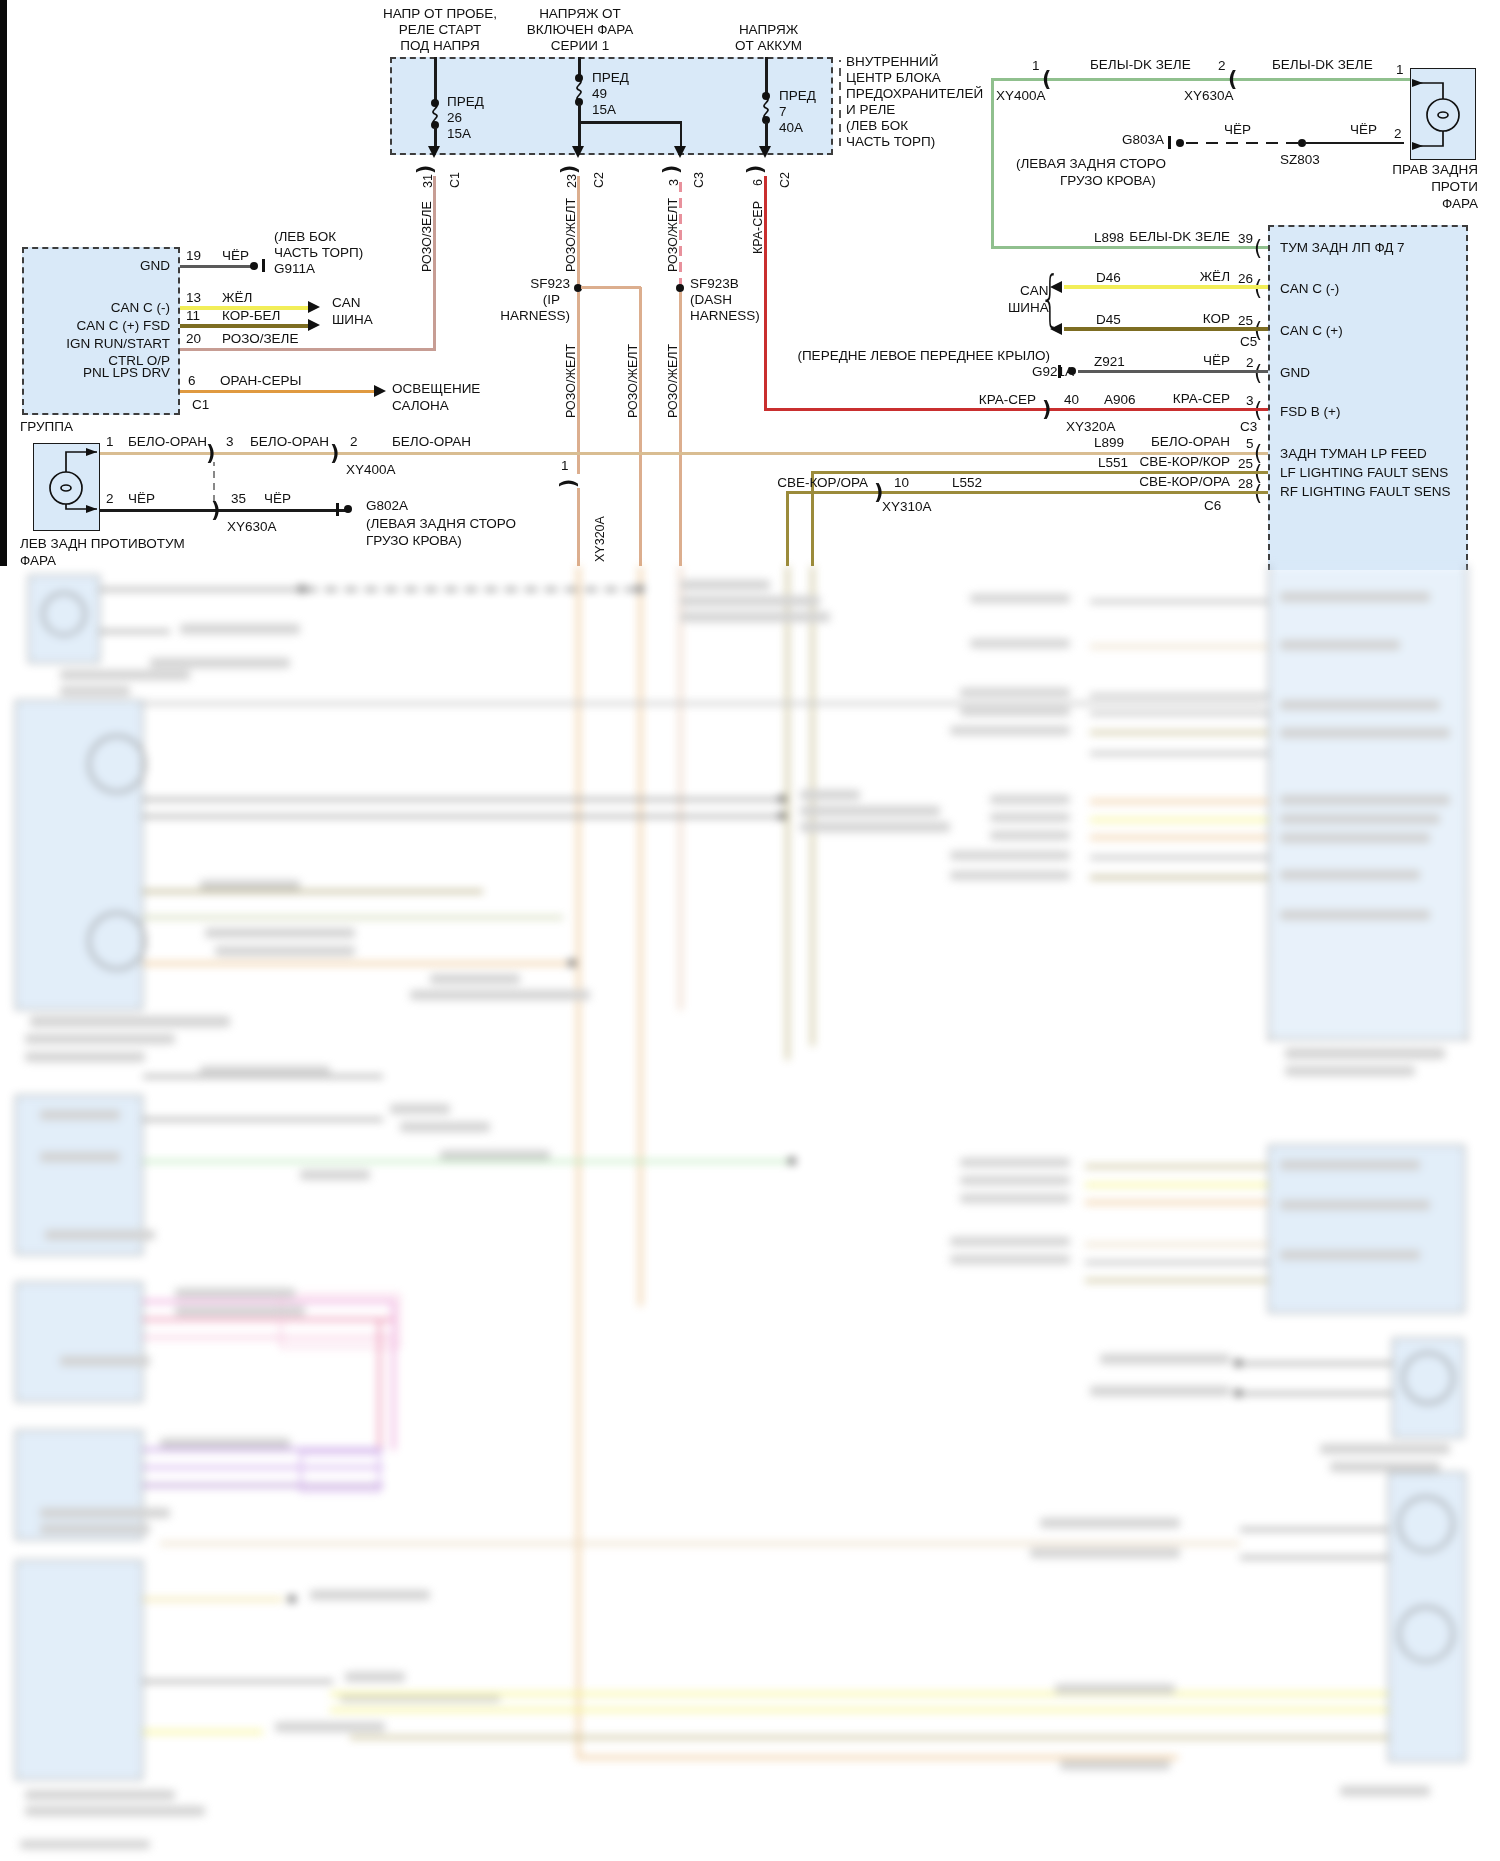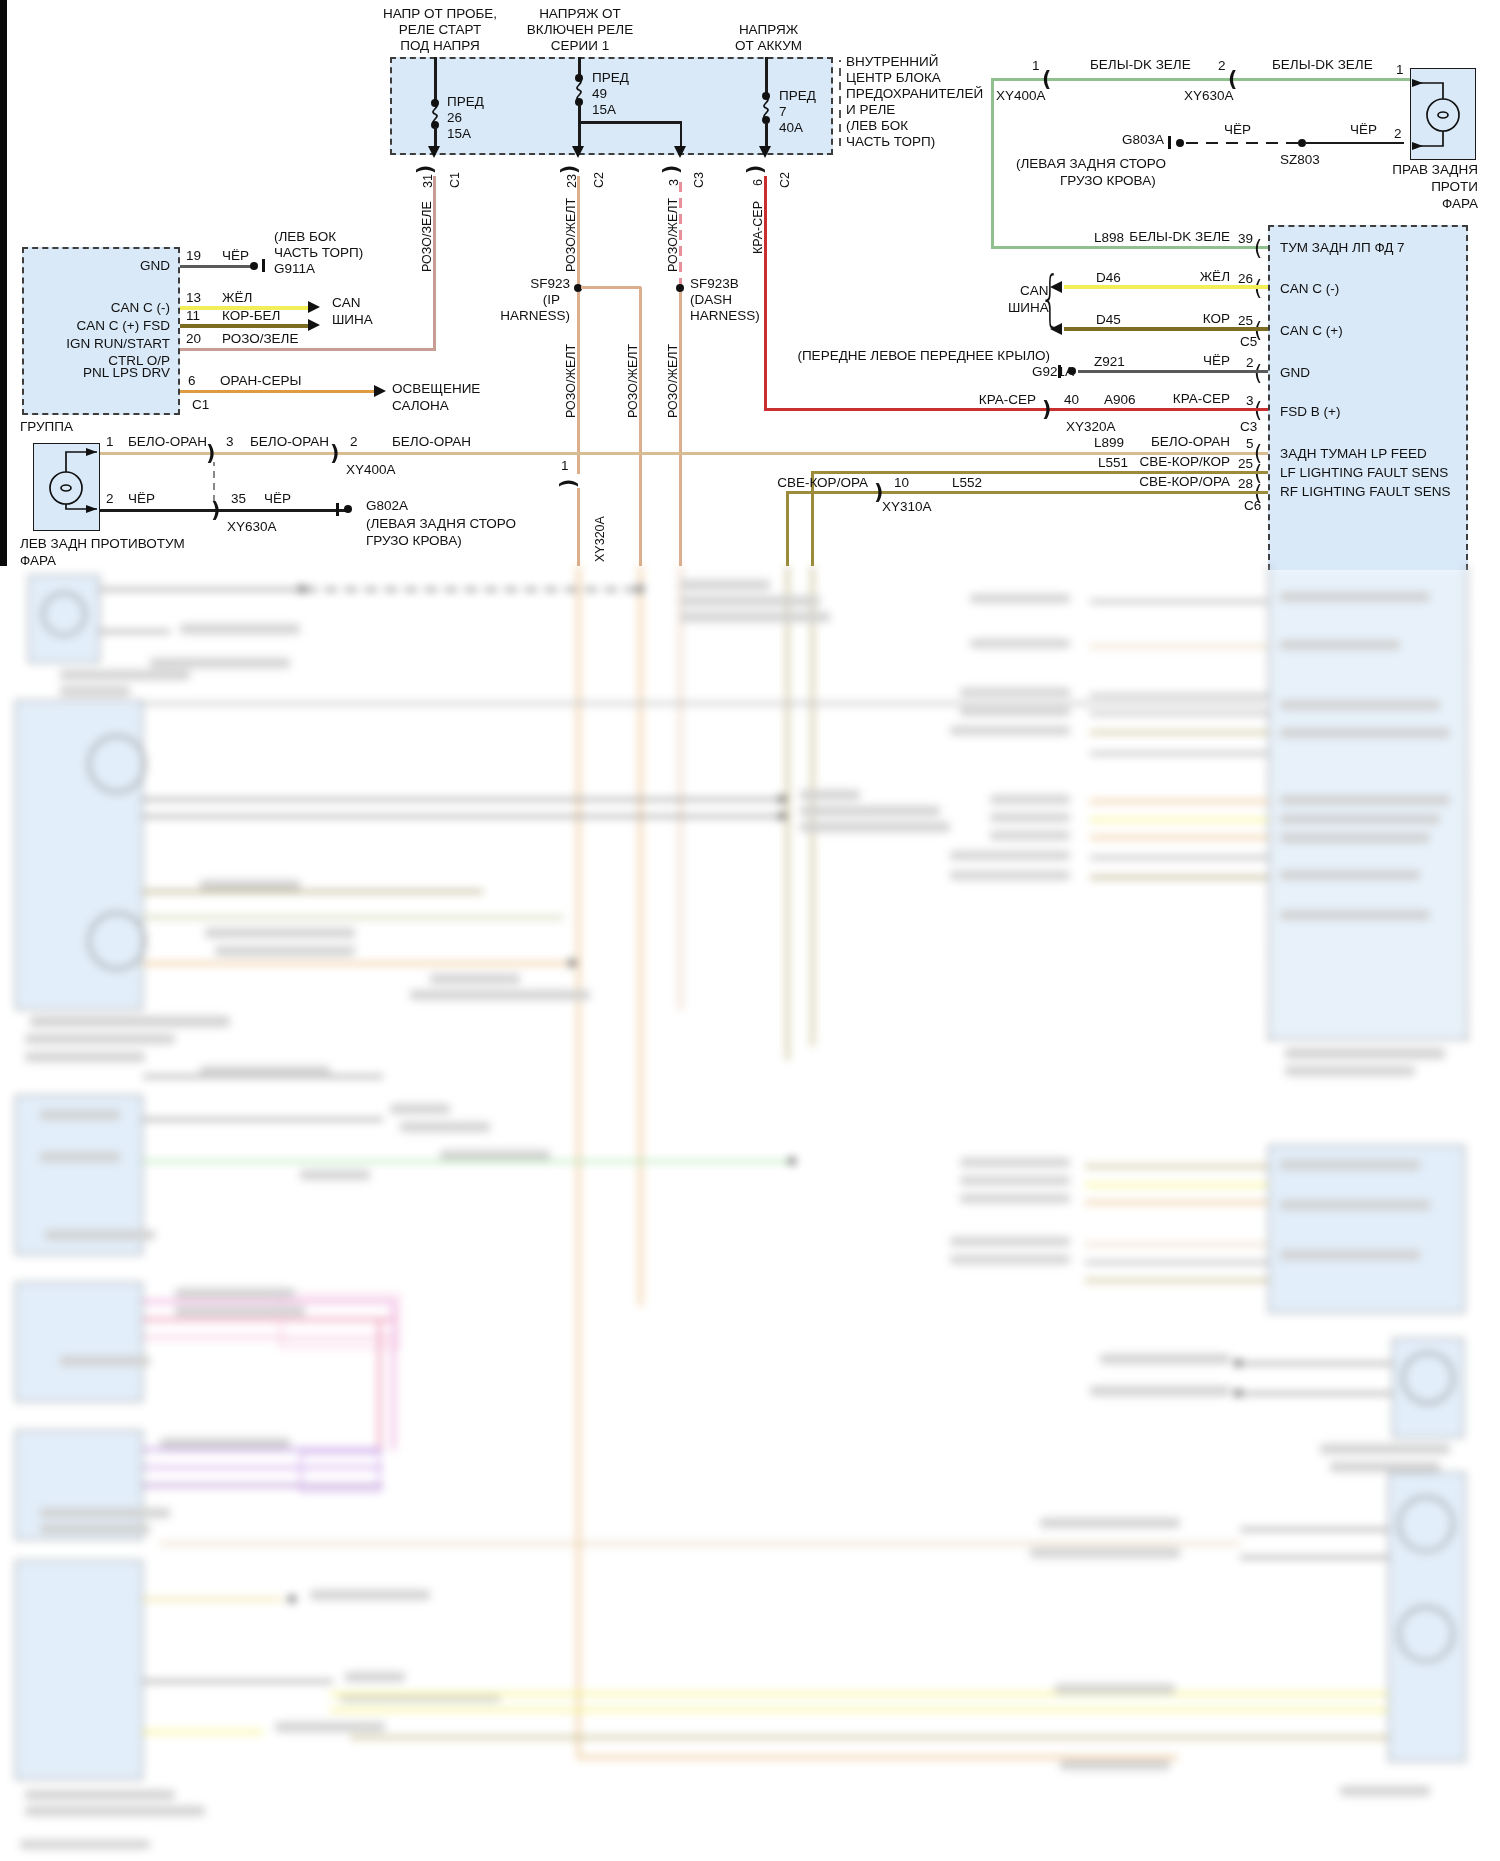--- a/index.html
+++ b/index.html
@@ -41,21 +41,21 @@
 <body>
 
 <div id="stage">
 
 <i class="w" style="left:0;top:0;width:7px;height:566px;background:#0a0a0a"></i>
 
 <div class="t ctr" style="left:360px;top:6px;width:160px">НАПР ОТ ПРОБЕ,</div>
 <div class="t ctr" style="left:360px;top:22px;width:160px">РЕЛЕ СТАРТ</div>
 <div class="t ctr" style="left:360px;top:38px;width:160px">ПОД НАПРЯ</div>
 <div class="t ctr" style="left:500px;top:6px;width:160px">НАПРЯЖ ОТ</div>
-<div class="t ctr" style="left:500px;top:22px;width:160px">ВКЛЮЧЕН РЕЛЕ</div>
+<div class="t ctr" style="left:500px;top:22px;width:160px">ВКЛЮЧЕН ФАРА</div>
 <div class="t ctr" style="left:500px;top:38px;width:160px">СЕРИИ 1</div>
 <div class="t ctr" style="left:706px;top:22px;width:125px">НАПРЯЖ</div>
 <div class="t ctr" style="left:706px;top:38px;width:125px">ОТ АККУМ</div>
 
 <div class="dbox" style="left:390px;top:57px;width:443px;height:98px"></div>
 <i class="w" style="left:839px;top:60px;width:2px;height:86px;background:repeating-linear-gradient(0deg,#555 0 8px,transparent 8px 14px)"></i>
 <div class="t" style="left:846px;top:54px">ВНУТРЕННИЙ</div>
 <div class="t" style="left:846px;top:70px">ЦЕНТР БЛОКА</div>
 <div class="t" style="left:846px;top:86px">ПРЕДОХРАНИТЕЛЕЙ</div>
 <div class="t" style="left:846px;top:102px">И РЕЛЕ</div>
@@ -327,21 +327,21 @@
 
 <i class="w wOl" style="left:788px;top:491px;width:480px;height:3px"></i>
 <i class="w wOl" style="left:786px;top:491px;width:3px;height:75px"></i>
 <span class="conn" style="left:874px;top:482px">))</span>
 <div class="t rt" style="left:868px;top:475px">СВЕ-КОР/ОРА</div>
 <div class="t" style="left:894px;top:475px">10</div>
 <div class="t" style="left:882px;top:499px">XY310A</div>
 <div class="t" style="left:952px;top:475px">L552</div>
 <div class="t rt" style="left:1230px;top:474px">СВЕ-КОР/ОРА</div>
 <div class="t" style="left:1238px;top:476px">28</div>
-<div class="t" style="left:1244px;top:498px">C6</div>
+<div class="t" style="left:1204px;top:498px">C6</div>
 
 <div class="blurwrap">
 
   <i class="w wO" style="left:577px;top:566px;width:3px;height:1192px"></i>
   <i class="w wO" style="left:639px;top:566px;width:3px;height:740px"></i>
   <i class="w wS" style="left:679px;top:566px;width:3px;height:444px"></i>
   <i class="w wOl" style="left:786px;top:566px;width:3px;height:494px"></i>
   <i class="w wOl" style="left:811px;top:566px;width:3px;height:480px"></i>
 
   <div class="bx" style="left:28px;top:575px;width:72px;height:88px"></div>

